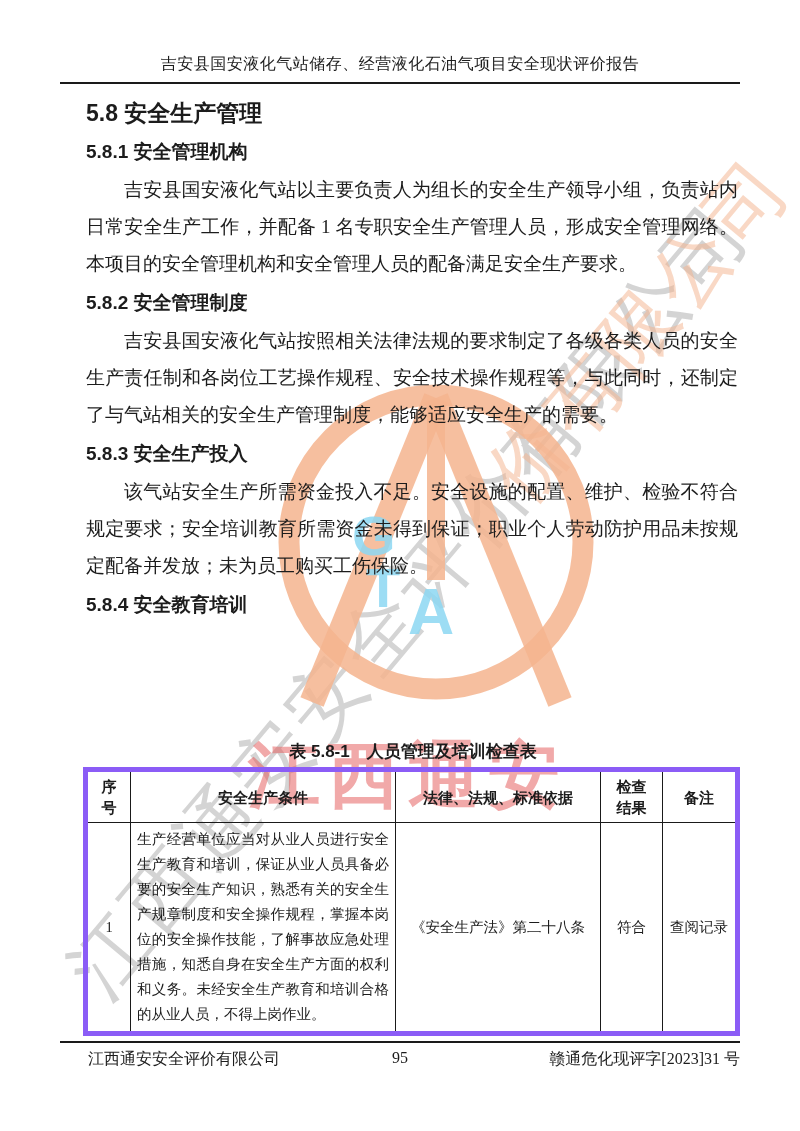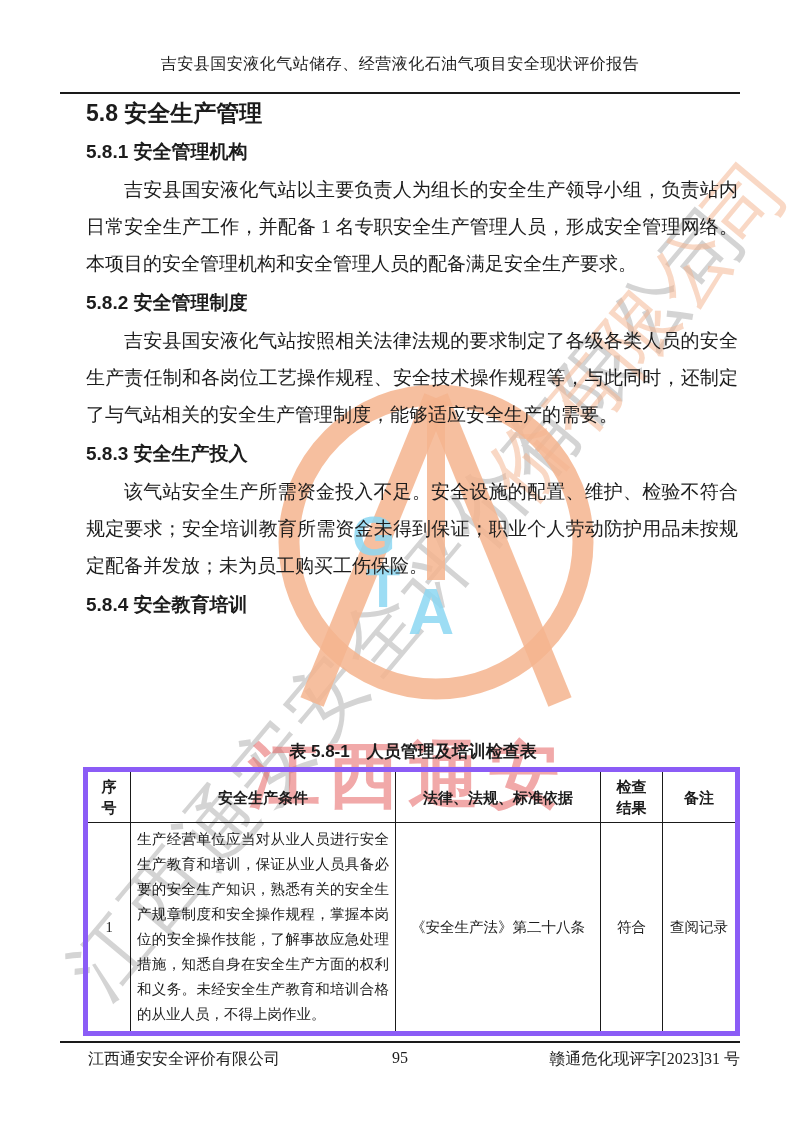--- a/index.html
+++ b/index.html
@@ -28,21 +28,21 @@
     color:rgba(140,215,242,0.85); line-height:1;
   }
   .wm-blue.g { left:352px; top:508px; font-size:56px; }
   .wm-blue.t { left:366px; top:560px; font-size:56px; }
   .wm-blue.a { left:408px; top:580px; font-size:64px; }
   
   .content { position:absolute; inset:0; z-index:2; }
   .doc-header {
     position:absolute; top:54px; left:60px; width:680px;
     text-align:center; font-size:16px; letter-spacing:0.5px;
-    padding-bottom:17px; border-bottom:2px solid #1a1a1a;
+    padding-bottom:7px; border-bottom:2px solid #1a1a1a;
   }
   .body-area { position:absolute; top:98px; left:86px; width:652px; }
   .h1 {
     font-family:"Liberation Sans", sans-serif; font-weight:bold;
     font-size:23px; margin:0 0 10px 0;
   }
   .h2 {
     font-family:"Liberation Sans", sans-serif; font-weight:bold;
     font-size:19px; margin:8px 0 6px 0;
   }

